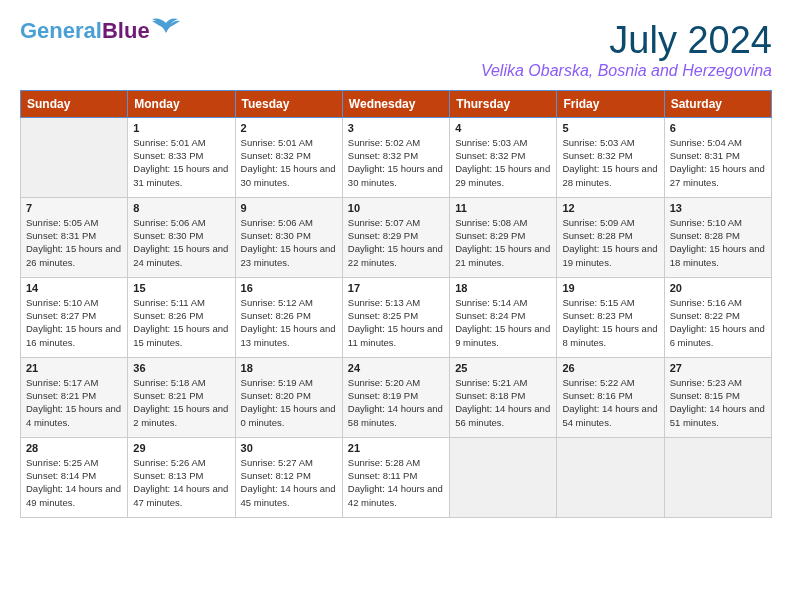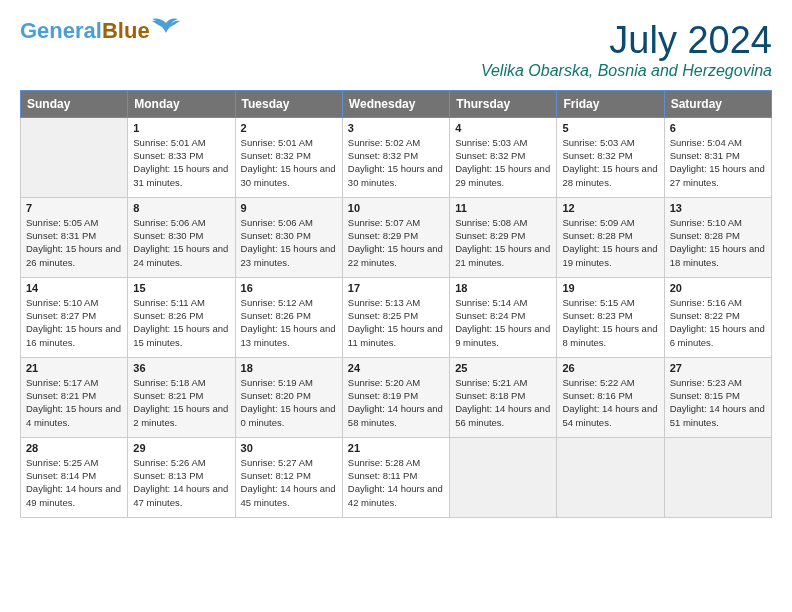--- a/index.html
+++ b/index.html
@@ -34,30 +34,30 @@
       text-align: right;
     }
     .month-year {
       font-size: 38px;
       font-weight: normal;
       color: #0c4a6e;
       line-height: 1.1;
     }
     .location {
       font-size: 16px;
-      color: #0f766e;
+      color: #8b5cf6;
       font-style: italic;
     }
     table {
       width: 100%;
       border-collapse: collapse;
       font-size: 10px;
     }
     thead tr th {
-      background-color: #737373;
+      background-color: #c2410c;
       color: #fff;
       text-align: left;
       padding: 6px 6px;
       font-size: 12px;
       font-weight: bold;
       border: 1px solid #5a8fd4;
     }
     tbody tr td {
       border: 1px solid #ccc;
       vertical-align: top;
@@ -88,21 +88,21 @@
       background-color: #f0f0f0 !important;
     }
   </style>
 </head>
 <body>
 
 <div class="header">
   <div class="logo">
     <div style="display:flex;align-items:center;">
       <span class="logo-text">
-        <span>General</span><span style="color:#a16207">Blue</span>
+        <span>General</span><span style="color:#701a75">Blue</span>
       </span>
       <svg width="28" height="22" viewBox="0 0 28 22" style="margin-left:2px;margin-top:-10px;">
         <path d="M14 8 Q18 2 26 4 Q20 6 18 10 Q22 5 28 6 Q22 10 18 12 Q16 14 14 18 Q12 14 10 12 Q6 10 0 6 Q6 5 8 10 Q6 6 0 4 Q8 2 14 8Z" fill="#4a9fd4"></path>
       </svg>
     </div>
   </div>
   <div class="title-block">
     <div class="month-year">July 2024</div>
     <div class="location">Velika Obarska, Bosnia and Herzegovina</div>
   </div>

